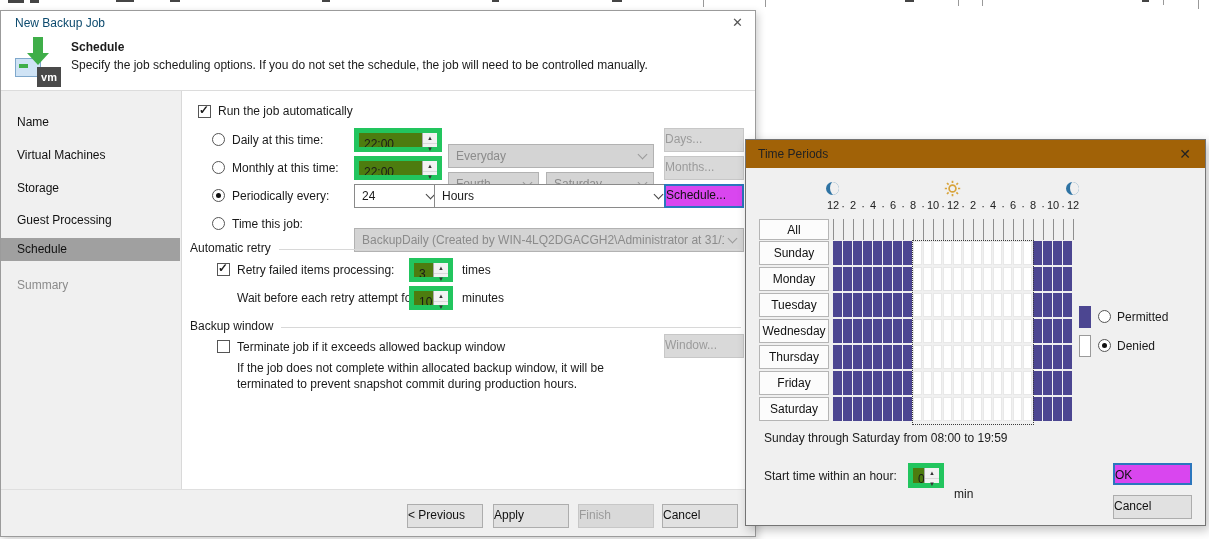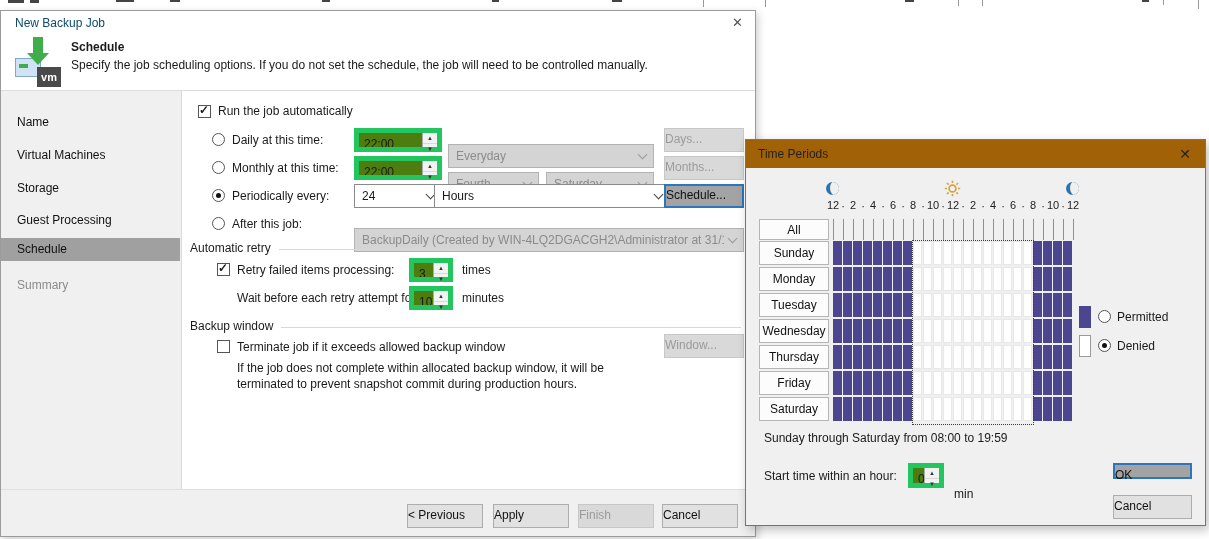--- a/index.html
+++ b/index.html
@@ -25,21 +25,21 @@
   .dd.disabled .chev{border-color:#9a9a9a;}
 
   .spin{position:absolute;background:#4d7c0f;border:5px solid #22c55e;display:flex;}
   .spin .val{flex:1;font-size:12px;padding:4px 0 0 5px;overflow:hidden;}
   .spin .btns{width:15px;border-left:1px solid #ababab;display:flex;flex-direction:column;background:#f2f2f2;}
   .spin .btns span{flex:1;font-size:6px;line-height:10px;text-align:center;color:#333;}
   .spin .btns span:first-child{border-bottom:1px solid #d9d9d9;}
 
   .btn{position:absolute;height:24px;background:#e1e1e1;border:1px solid #adadad;font-size:12px;line-height:21px;color:#111;}
   .btn.disabled{background:#d9d9d9;border-color:#c7c7c7;color:#9b9b9b;}
-  .btn.focus{border:2px solid var(--accent);line-height:19px;background:#a3a3a3;}
+  .btn.focus{border:2px solid var(--accent);line-height:19px;background:#d946ef;}
 
   .grp{position:absolute;left:8px;right:14px;display:flex;align-items:center;font-size:12px;color:#1a1a1a;white-space:nowrap;}
   .grp::after{content:"";flex:1;border-top:1px solid #d8d8d8;margin-left:8px;margin-top:2px;}
 
   
   #wizard{position:absolute;left:0;top:10px;width:756px;height:527px;background:#fff;
     border:1px solid #9b9b9b;box-shadow:2px 3px 8px rgba(0,0,0,.2);}
   #wiz-title{position:absolute;left:0;top:0;right:0;height:22px;background:#fff;}
   #wiz-title .t{position:absolute;left:14px;top:5px;font-size:12px;color:#0c4a6e;}
   .closex{position:absolute;right:12px;top:4px;font-size:13px;color:#555;cursor:default;}
@@ -177,21 +177,21 @@
         <span class="txt">24</span>
         <span class="chev"></span>
       </div>
       <div class="dd" style="left:252px;top:93px;width:236px;">
         <span class="txt">Hours</span>
         <span class="chev"></span>
       </div>
       <div class="btn focus" style="left:482px;top:93px;width:80px;">Schedule...</div>
 
       <span class="rb" style="left:30px;top:126px;"></span>
-      <span class="lbl" style="left:50px;top:126px;">After this job:</span>
+      <span class="lbl" style="left:50px;top:126px;">Time this job:</span>
       <div class="dd disabled" style="left:172px;top:121px;width:390px;">
         <span class="txt">BackupDaily (Created by WIN-4LQ2DGACGH2\Administrator at 31/12</span>
         <span class="chev"></span>
       </div>
 
       <div class="grp" style="top:150px;">
           <span>Automatic retry</span>
         </div>
       <span class="cb checked" style="left:35px;top:172px;"></span>
       <span class="lbl" style="left:55px;top:172px;">Retry failed items processing:</span>
@@ -478,21 +478,21 @@
   <span class="lbl" style="left:18px;top:329px;">Start time within an hour:</span>
   <div class="spin" style="left:162px;top:323px;width:36px;height:25px;">
     <span class="val">0</span>
     <span class="btns">
         <span>▲</span>
         <span>▼</span>
       </span>
   </div>
   <span class="lbl" style="left:208px;top:347px;">min</span>
 
-  <div class="btn focus" style="left:367px;top:323px;width:79px;height:16px;line-height:21px;">OK</div>
+  <div class="btn focus" style="left:367px;top:323px;width:79px;height:22px;line-height:21px;">OK</div>
   <div class="btn" style="left:367px;top:355px;width:79px;">Cancel</div>
 <div class="dlabel" style="top: 101px;">Sunday</div>
     <div class="dlabel" style="top: 127px;">Monday</div>
     <div class="dlabel" style="top: 153px;">Tuesday</div>
     <div class="dlabel" style="top: 179px;">Wednesday</div>
     <div class="dlabel" style="top: 205px;">Thursday</div>
     <div class="dlabel" style="top: 231px;">Friday</div>
     <div class="dlabel" style="top: 257px;">Saturday</div>
   </div>
 

